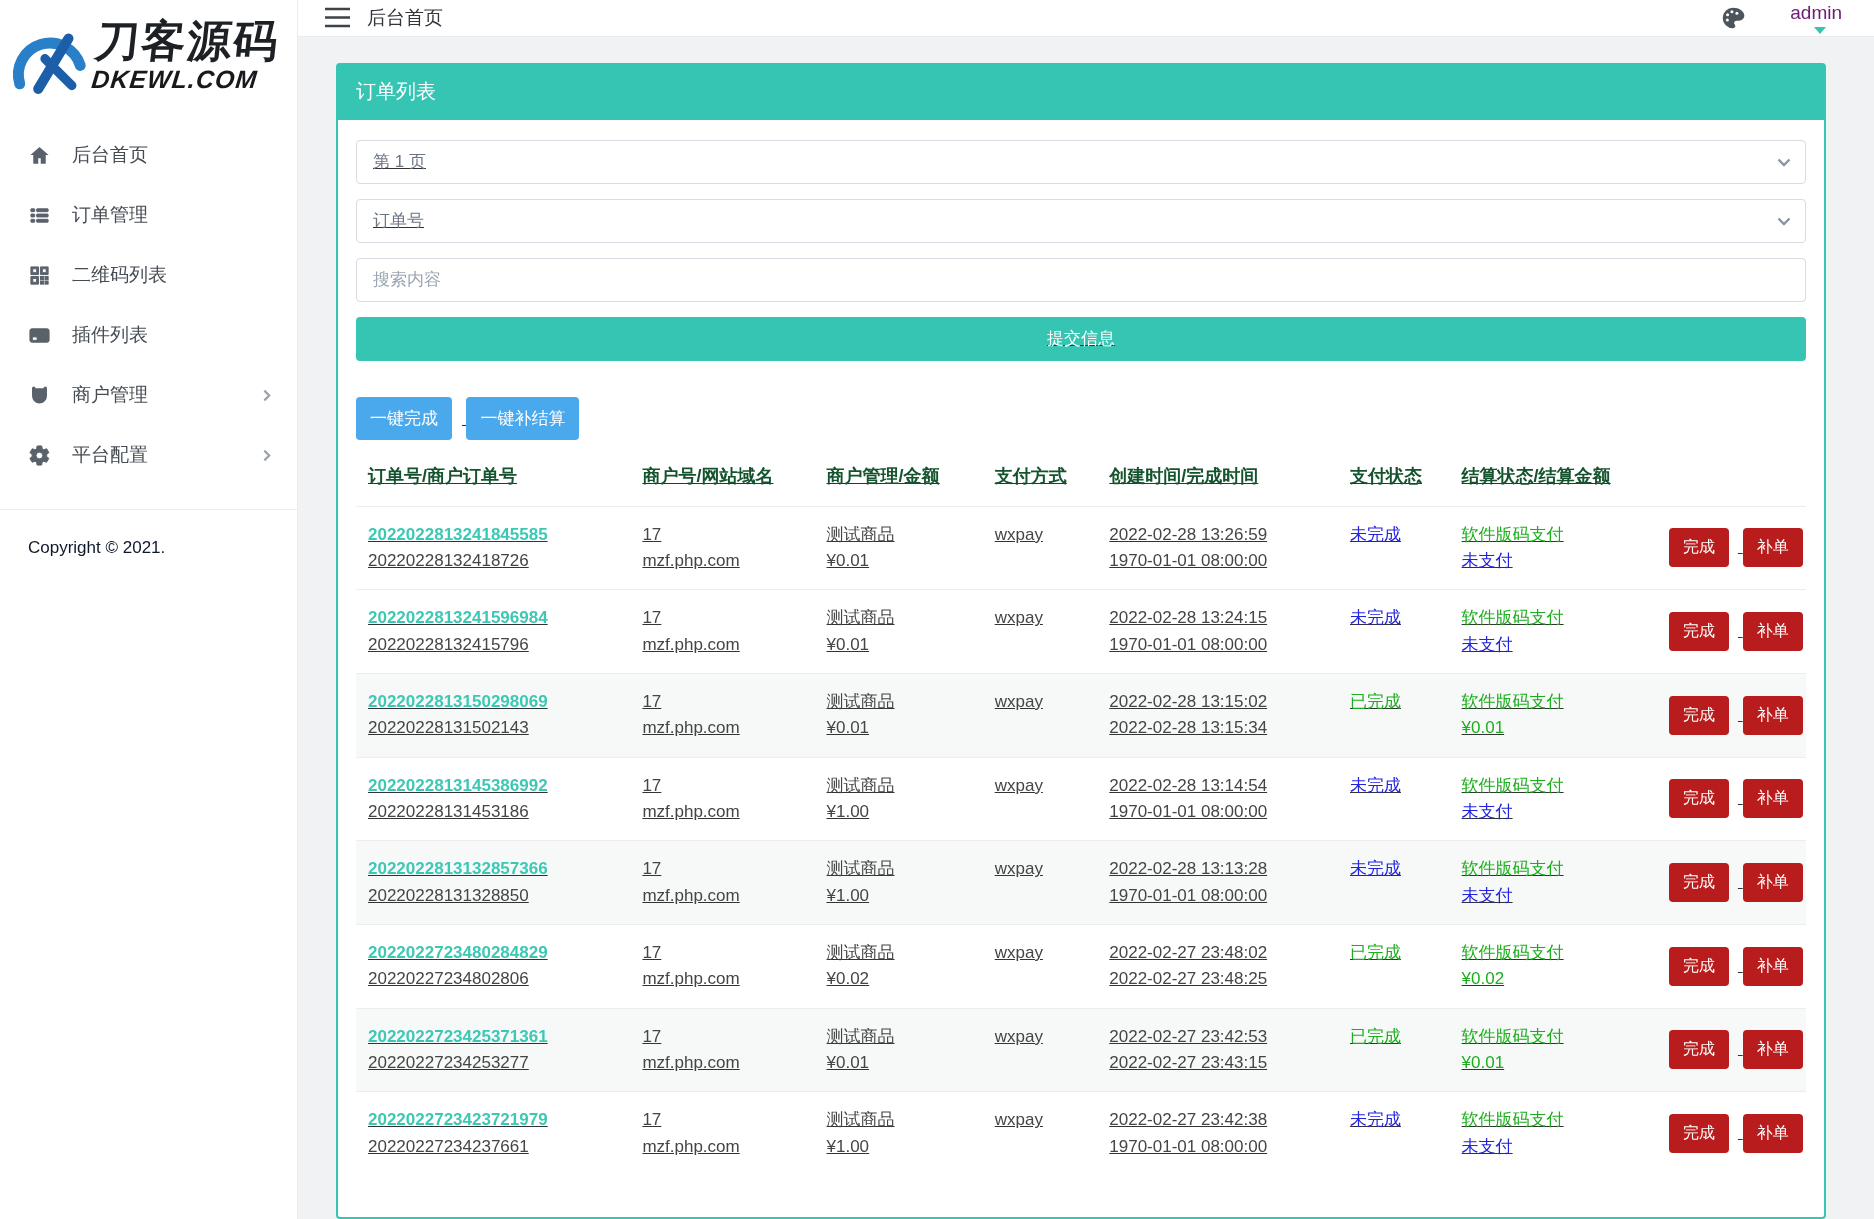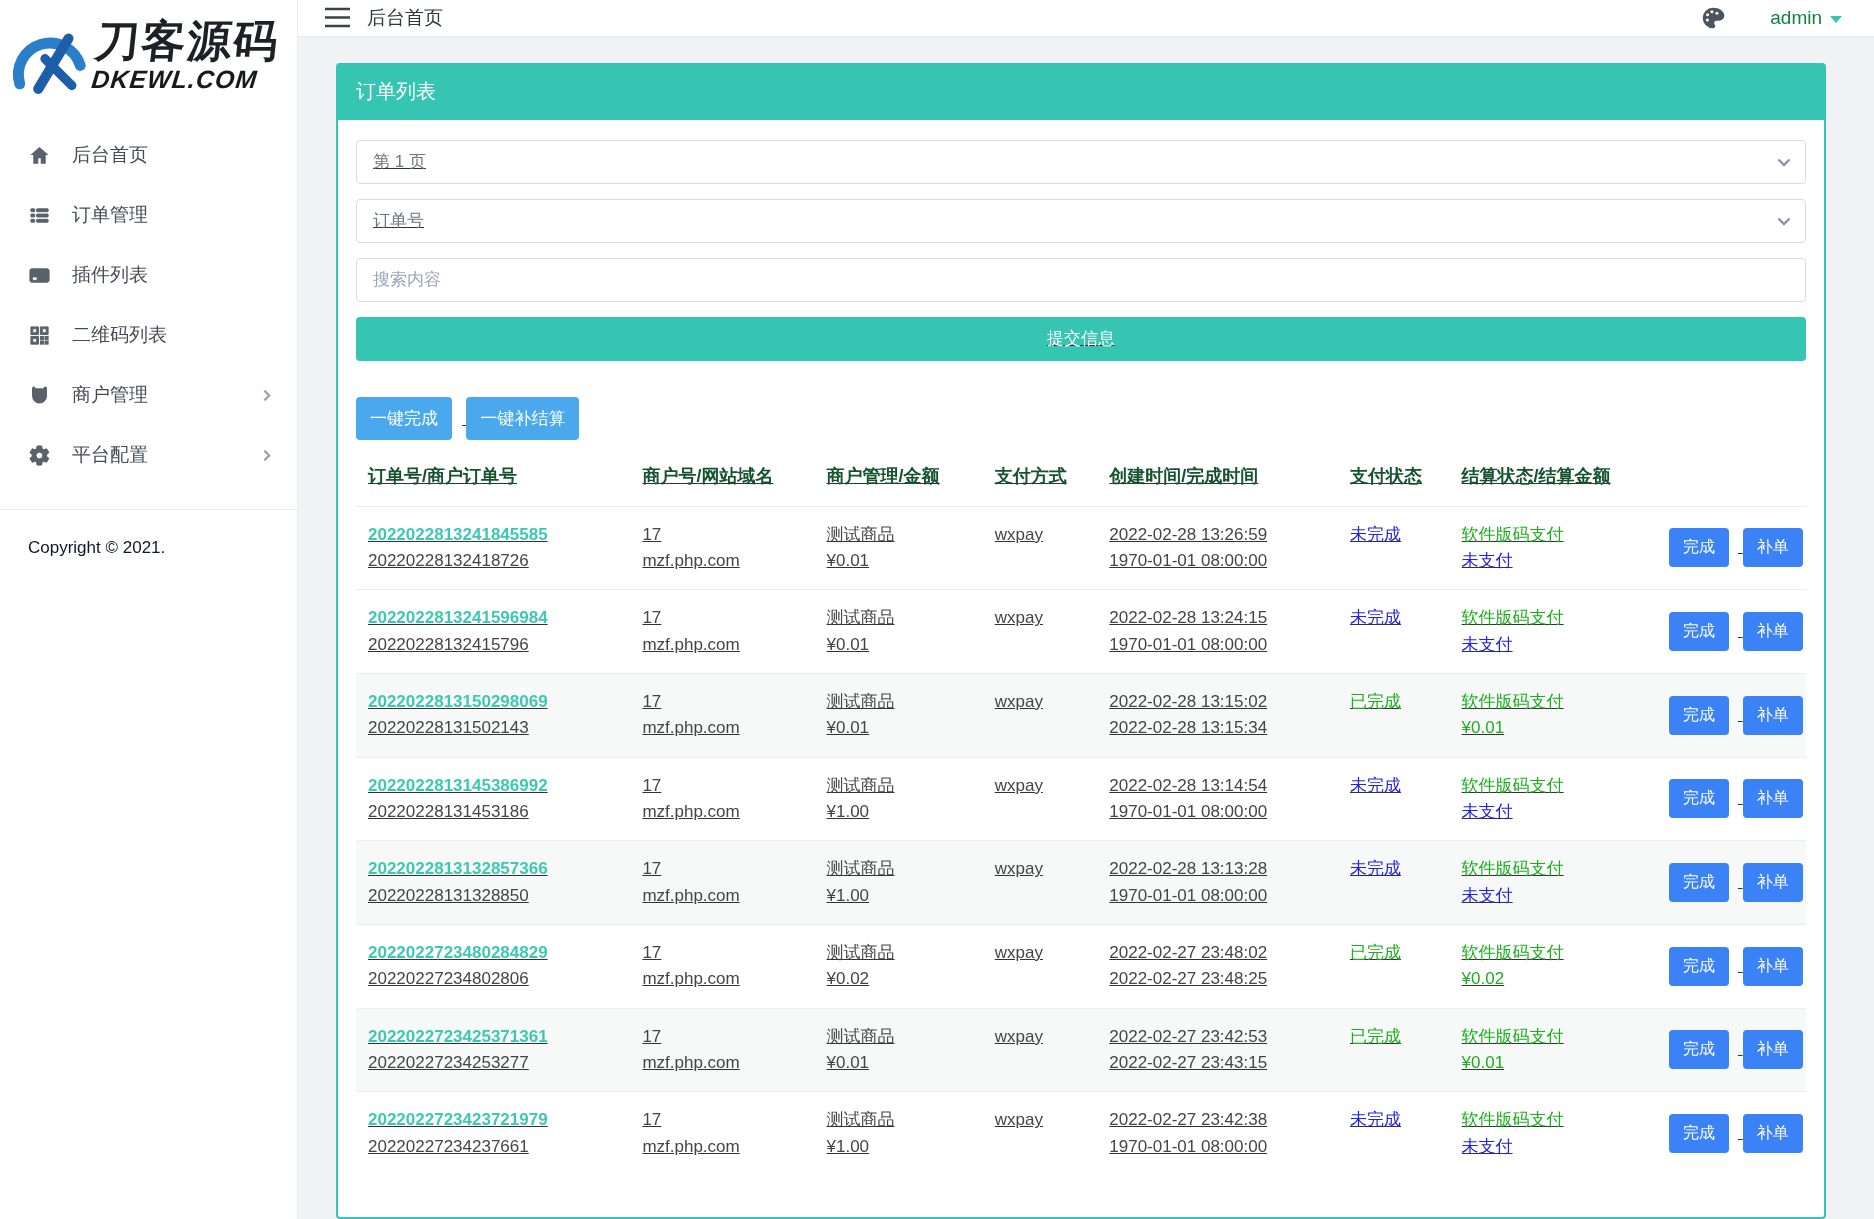--- a/index.html
+++ b/index.html
@@ -25,21 +25,21 @@
   .sidebar-divider { border-top: 1px solid #ececec; margin-top: 24px; }
   .copyright { padding: 28px 0 0 28px; font-size: 17px; color: #0f172a; }
 
   
   .main { flex: 1; display: flex; flex-direction: column; min-width: 0; }
   .topbar { height: 75px; background: #fff; border-bottom: 1px solid #ebebeb; display: flex; align-items: center; padding: 0 32px 0 26px; }
   .hamburger { width: 27px; height: 21px; stroke: #3c4349; stroke-width: 2.4; cursor: pointer; }
   .breadcrumb { margin-left: 16px; font-size: 19px; color: #30363c; }
   .topbar-right { margin-left: auto; display: flex; align-items: center; }
   .palette { width: 26px; height: 26px; fill: #4c545c; cursor: pointer; }
-  .user { margin-left: 44px; font-size: 19px; color: #15803d; cursor: pointer; display: flex; align-items: center; }
+  .user { margin-left: 44px; font-size: 19px; color: #701a75; cursor: pointer; display: flex; align-items: center; flex-direction: column; }
   .caret { width: 0; height: 0; border-left: 6px solid transparent; border-right: 6px solid transparent; border-top: 7px solid #35c5b2; margin-left: 8px; margin-top: 3px; }
 
   .content { flex: 1; padding: 26px 48px 0 38px; }
 
   
   .panel { background: #fff; border: 2px solid #35c5b2; border-radius: 4px; }
   .panel-header { background: #35c5b2; color: #fff; font-size: 20px; padding: 13px 18px 15px; }
   .panel-body { padding: 20px 18px 42px; text-decoration: underline; }
 
   .field { position: relative; margin-bottom: 15px; }
@@ -55,21 +55,21 @@
 
   table { width: 100%; border-collapse: collapse; table-layout: fixed; }
   thead th { text-align: left; font-size: 18px; font-weight: 700; color: #14532d; padding: 16px 8px 18px 8px; }
   thead th:first-child, tbody td:first-child { padding-left: 12px; }
   tbody td { padding: 15px 8px; font-size: 17px; color: #454545; line-height: 1.55; vertical-align: top; border-top: 1px solid #ededed; }
   tbody tr:nth-child(2n+3) { background: #f7f8f8; }
   .order-no { color: #3cc8b4; font-weight: 700; cursor: pointer; }
   .c-blue { color: #2323dd; }
   .c-green { color: #1cae1c; }
   td.actions { vertical-align: middle; white-space: nowrap; }
-  .btn-sm { background: #3b82f6; border: none; border-radius: 4px; color: #fff; font-size: 16px; font-family: inherit; padding: 9px 14px; margin-right: 9px; cursor: pointer; }
+  .btn-sm { background: #b91c1c; border: none; border-radius: 4px; color: #fff; font-size: 16px; font-family: inherit; padding: 9px 14px; margin-right: 9px; cursor: pointer; }
 
   .col-order { width: 19.2%; } .col-merchant { width: 12.7%; } .col-product { width: 11.6%; }
   .col-method { width: 7.9%; } .col-time { width: 16.6%; } .col-status { width: 7.7%; }
   .col-settle { width: 14.3%; } .col-actions { width: 10%; }
 </style>
 </head>
 <body>
 
 <div class="app">
 
@@ -98,35 +98,35 @@
             <rect x="3" y="5" width="4" height="3" rx="0.6"></rect>
             <rect x="9" y="5" width="12" height="3" rx="0.6"></rect>
             <rect x="3" y="10.5" width="4" height="3" rx="0.6"></rect>
             <rect x="9" y="10.5" width="12" height="3" rx="0.6"></rect>
             <rect x="3" y="16" width="4" height="3" rx="0.6"></rect>
             <rect x="9" y="16" width="12" height="3" rx="0.6"></rect>
           </svg>
         <span class="nlabel">订单管理</span>
       </div>
       <div class="nav-item">
-        <svg class="nicon" viewBox="0 0 24 24" stroke="none">
-            <path d="M4 5h16a2 2 0 0 1 2 2v10a2 2 0 0 1-2 2H4a2 2 0 0 1-2-2V7a2 2 0 0 1 2-2z"></path>
-            <rect x="4.5" y="13.5" width="5" height="3.5" fill="#fff"></rect>
-          </svg>
-        <span class="nlabel">插件列表</span>
-      </div>
-      <div class="nav-item">
         <svg class="nicon" viewBox="0 0 24 24" stroke="none" fill-rule="evenodd">
             <path d="M3 3h8v8H3zm2 2v4h4V5zM13 3h8v8h-8zm2 2v4h4V5zM3 13h8v8H3zm2 2v4h4v-4z"></path>
             <rect x="13" y="13" width="3.4" height="3.4"></rect>
             <rect x="17.8" y="13" width="3.2" height="3.4"></rect>
             <rect x="13" y="17.8" width="3.4" height="3.2"></rect>
             <rect x="17.8" y="17.8" width="3.2" height="3.2"></rect>
           </svg>
         <span class="nlabel">二维码列表</span>
+      </div>
+      <div class="nav-item">
+        <svg class="nicon" viewBox="0 0 24 24" stroke="none">
+            <path d="M4 5h16a2 2 0 0 1 2 2v10a2 2 0 0 1-2 2H4a2 2 0 0 1-2-2V7a2 2 0 0 1 2-2z"></path>
+            <rect x="4.5" y="13.5" width="5" height="3.5" fill="#fff"></rect>
+          </svg>
+        <span class="nlabel">插件列表</span>
       </div>
       <div class="nav-item">
         <svg class="nicon" viewBox="0 0 24 24" fill="none" stroke-width="3.6">
             <path d="M6 4.5v8a6 6 0 0 0 12 0v-8" stroke-linecap="round"></path>
             <path d="M4.5 7.5h3M16.5 7.5h3" stroke-width="2"></path>
           </svg>
         <span class="nlabel">商户管理</span>
         <svg class="chev" viewBox="0 0 12 12">
             <path d="M4 1.5 L8.5 6 L4 10.5"></path>
           </svg>

